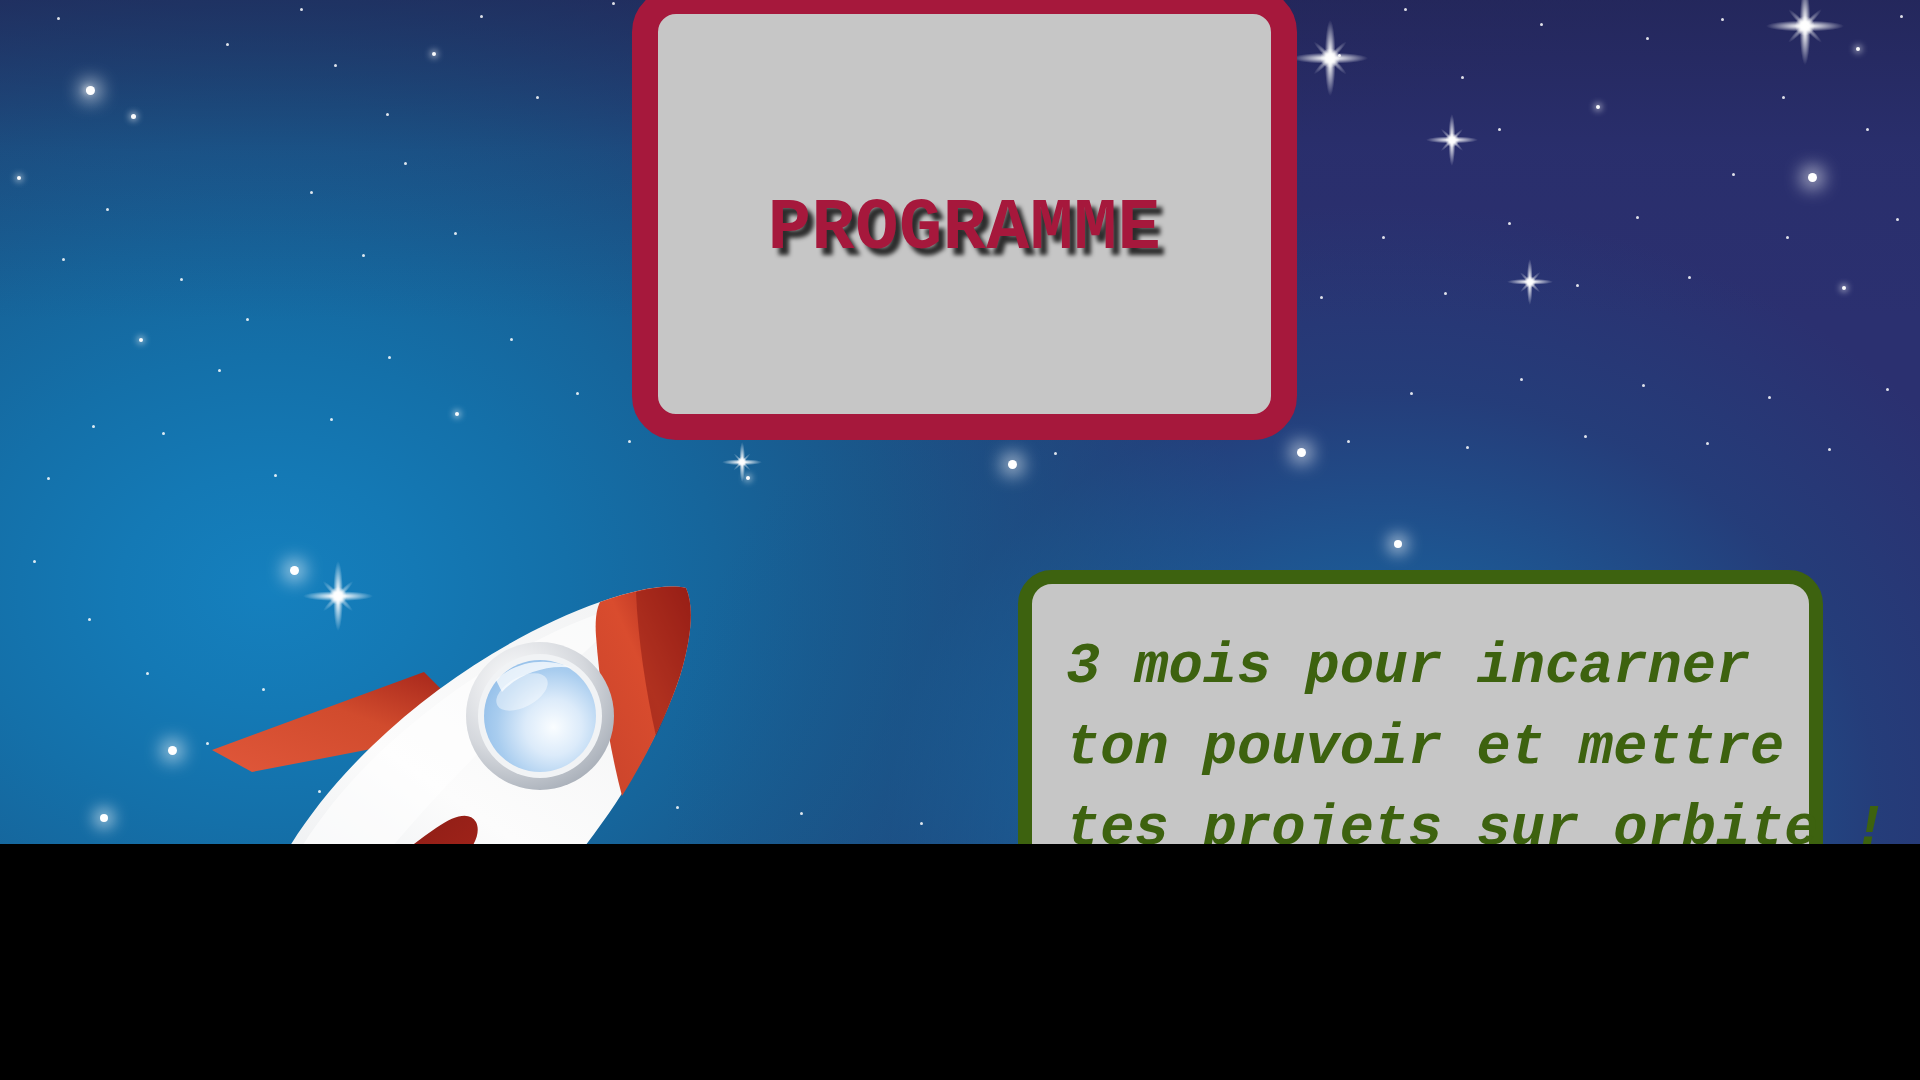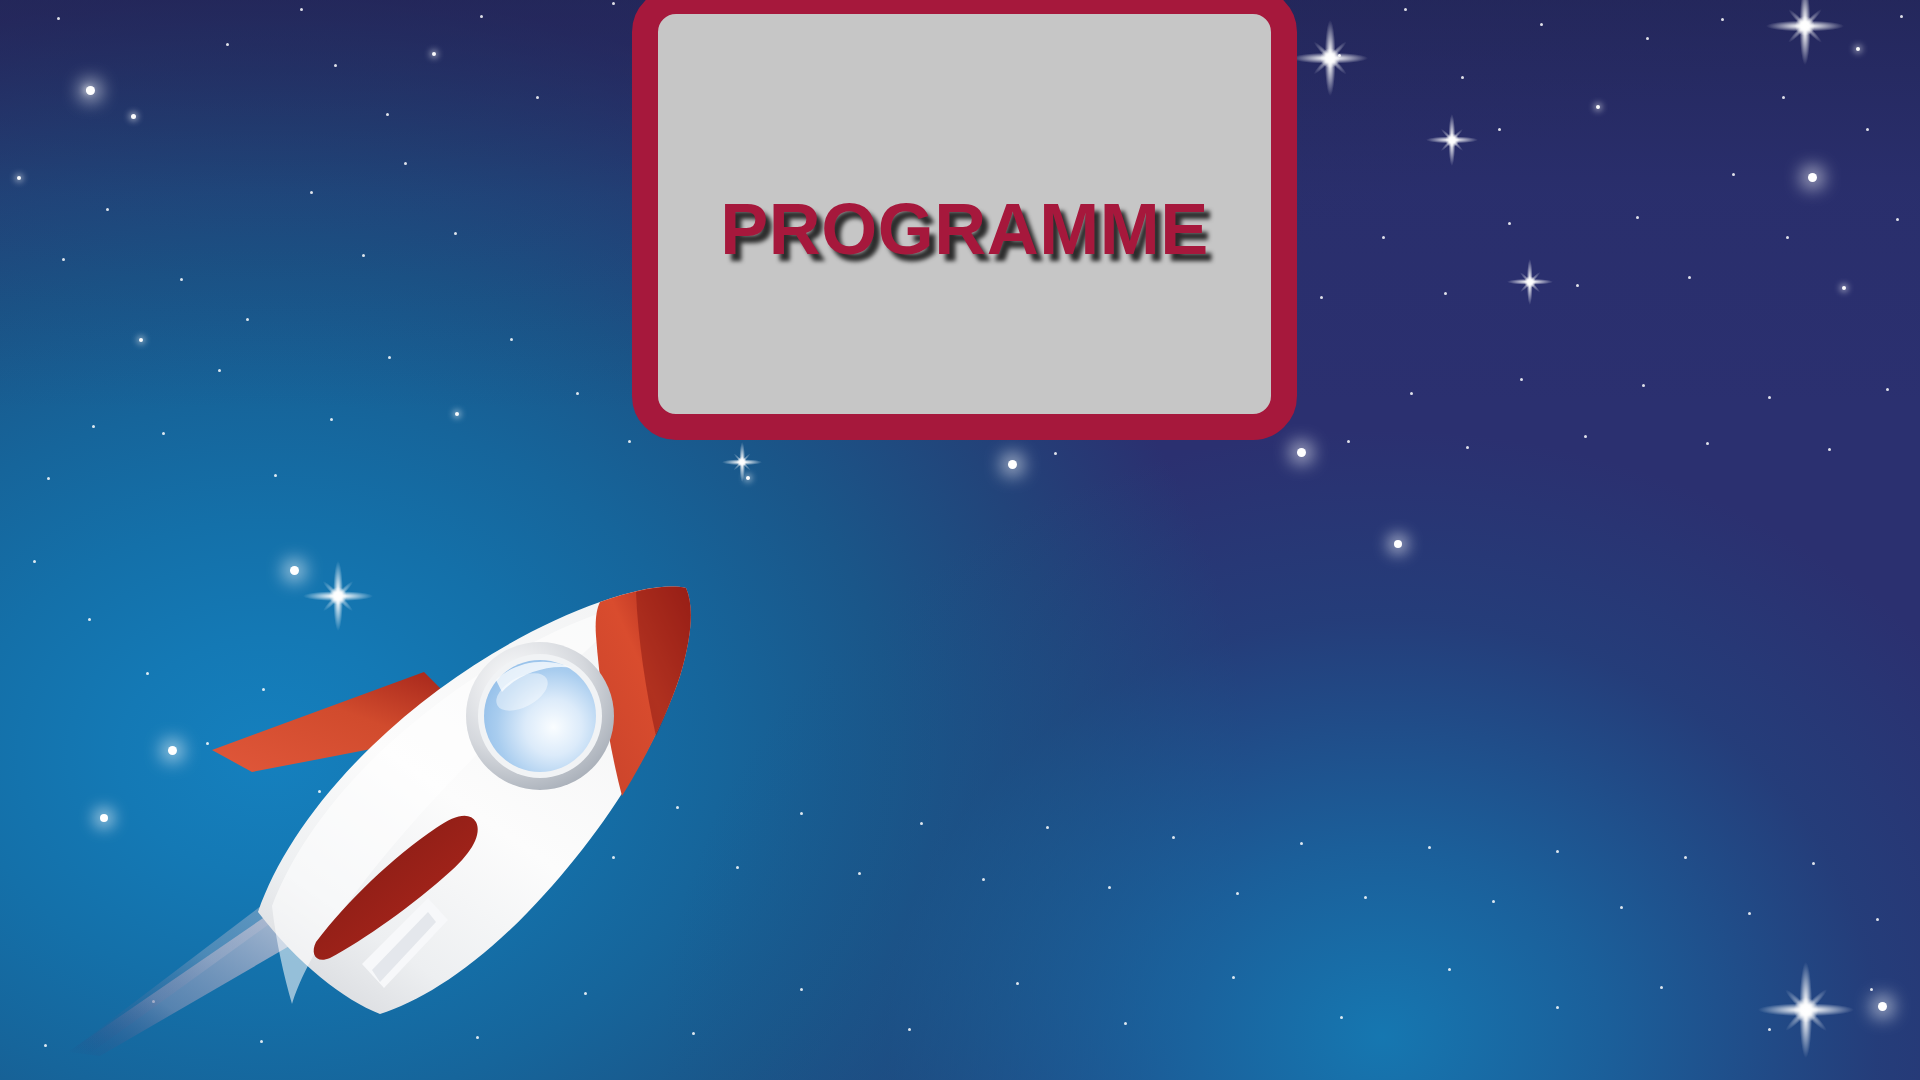--- a/index.html
+++ b/index.html
@@ -3,23 +3,23 @@
 <meta charset="utf-8">
 <style>
   html, body {
     margin: 0;
     padding: 0;
     background: #000;
   }
   #poster {
     position: relative;
     width: 1920px;
-    height: 1080px;
+    height: 844px;
     overflow: hidden;
-    font-family: Liberation Sans, sans-serif;
+    font-family: Liberation Mono, monospace;
   }
   .sky-base {
     position: absolute;
     inset: 0;
     background: linear-gradient(160deg, #2A2F68 0%, #2B3070 40%, #2B3070 100%);
   }
   .sky-glow {
     position: absolute;
     inset: 0;
     background: radial-gradient(ellipse 1250px 980px at 14% 70%,
@@ -508,14 +508,19 @@
         <path d="M 322 424 L 388 358 L 408 380 L 344 448 Z" fill="#F7F8FA"></path>
         <path d="M 332 430 L 388 372 L 396 382 L 340 442 Z" fill="#DCDFE5" opacity="0.7"></path>
       </g>
     </svg>
   </div>
 
   <div id="title-plaque" class="plaque">
     <div id="title-programme">PROGRAMME</div>
   </div>
 
+  <div id="tagline-plaque" class="plaque">
+    <div class="tagline-line">3 mois pour incarner</div>
+    <div class="tagline-line">ton pouvoir et mettre</div>
+    <div class="tagline-line">tes projets sur orbite !</div>
+  </div>
 
 </div>
 
 </body></html>

